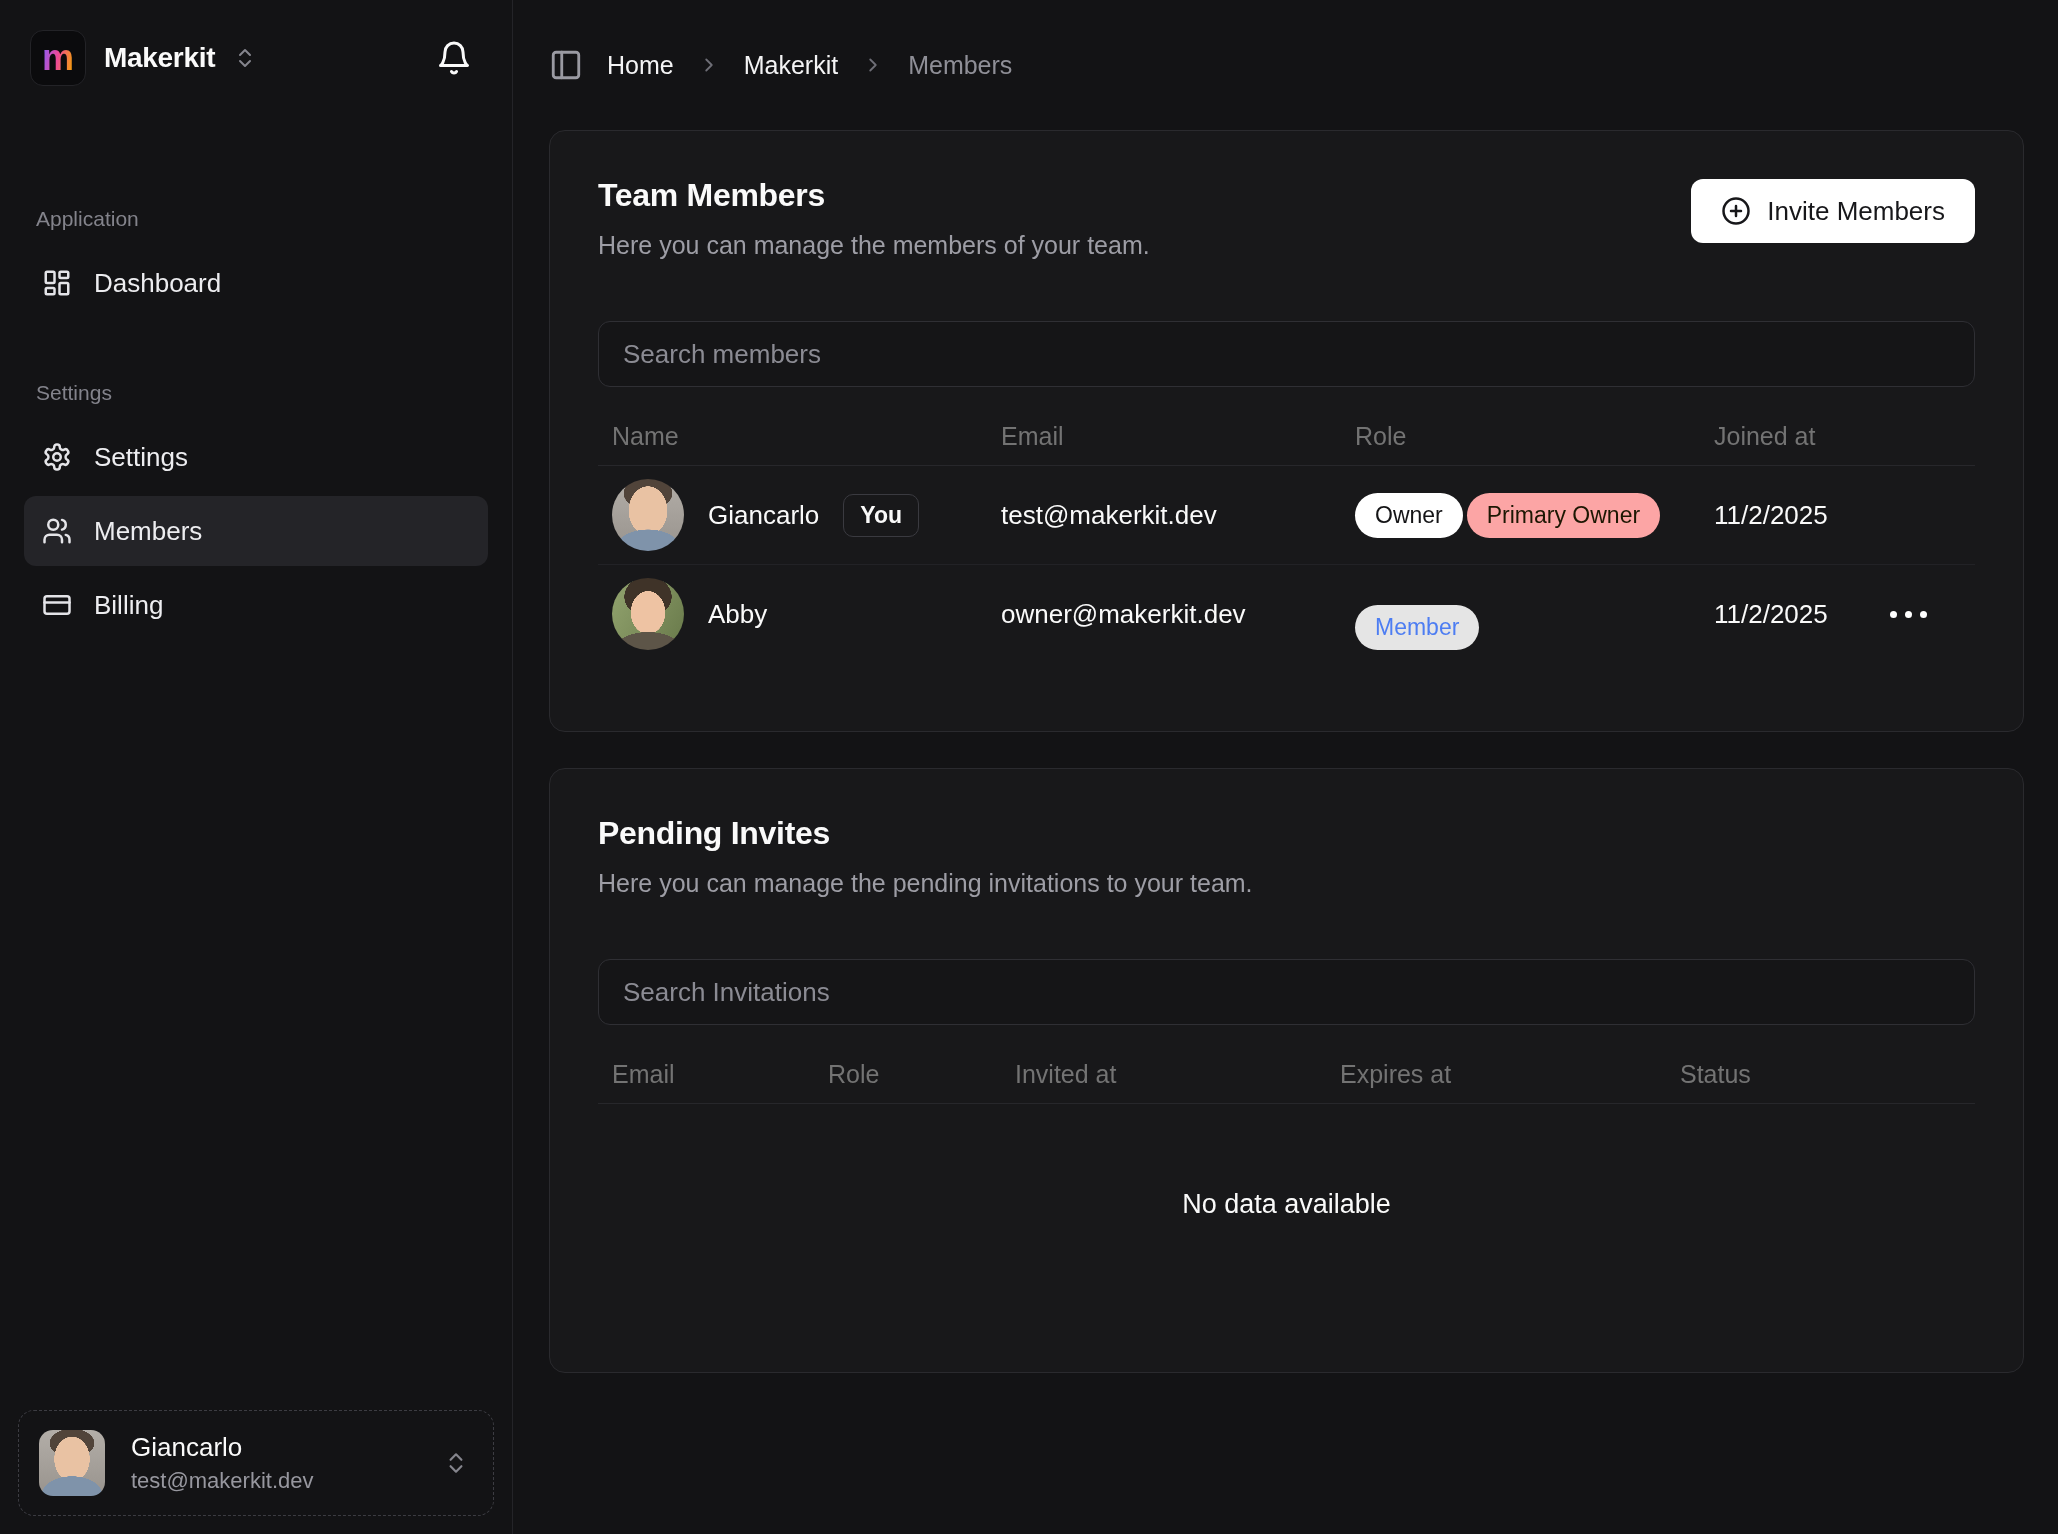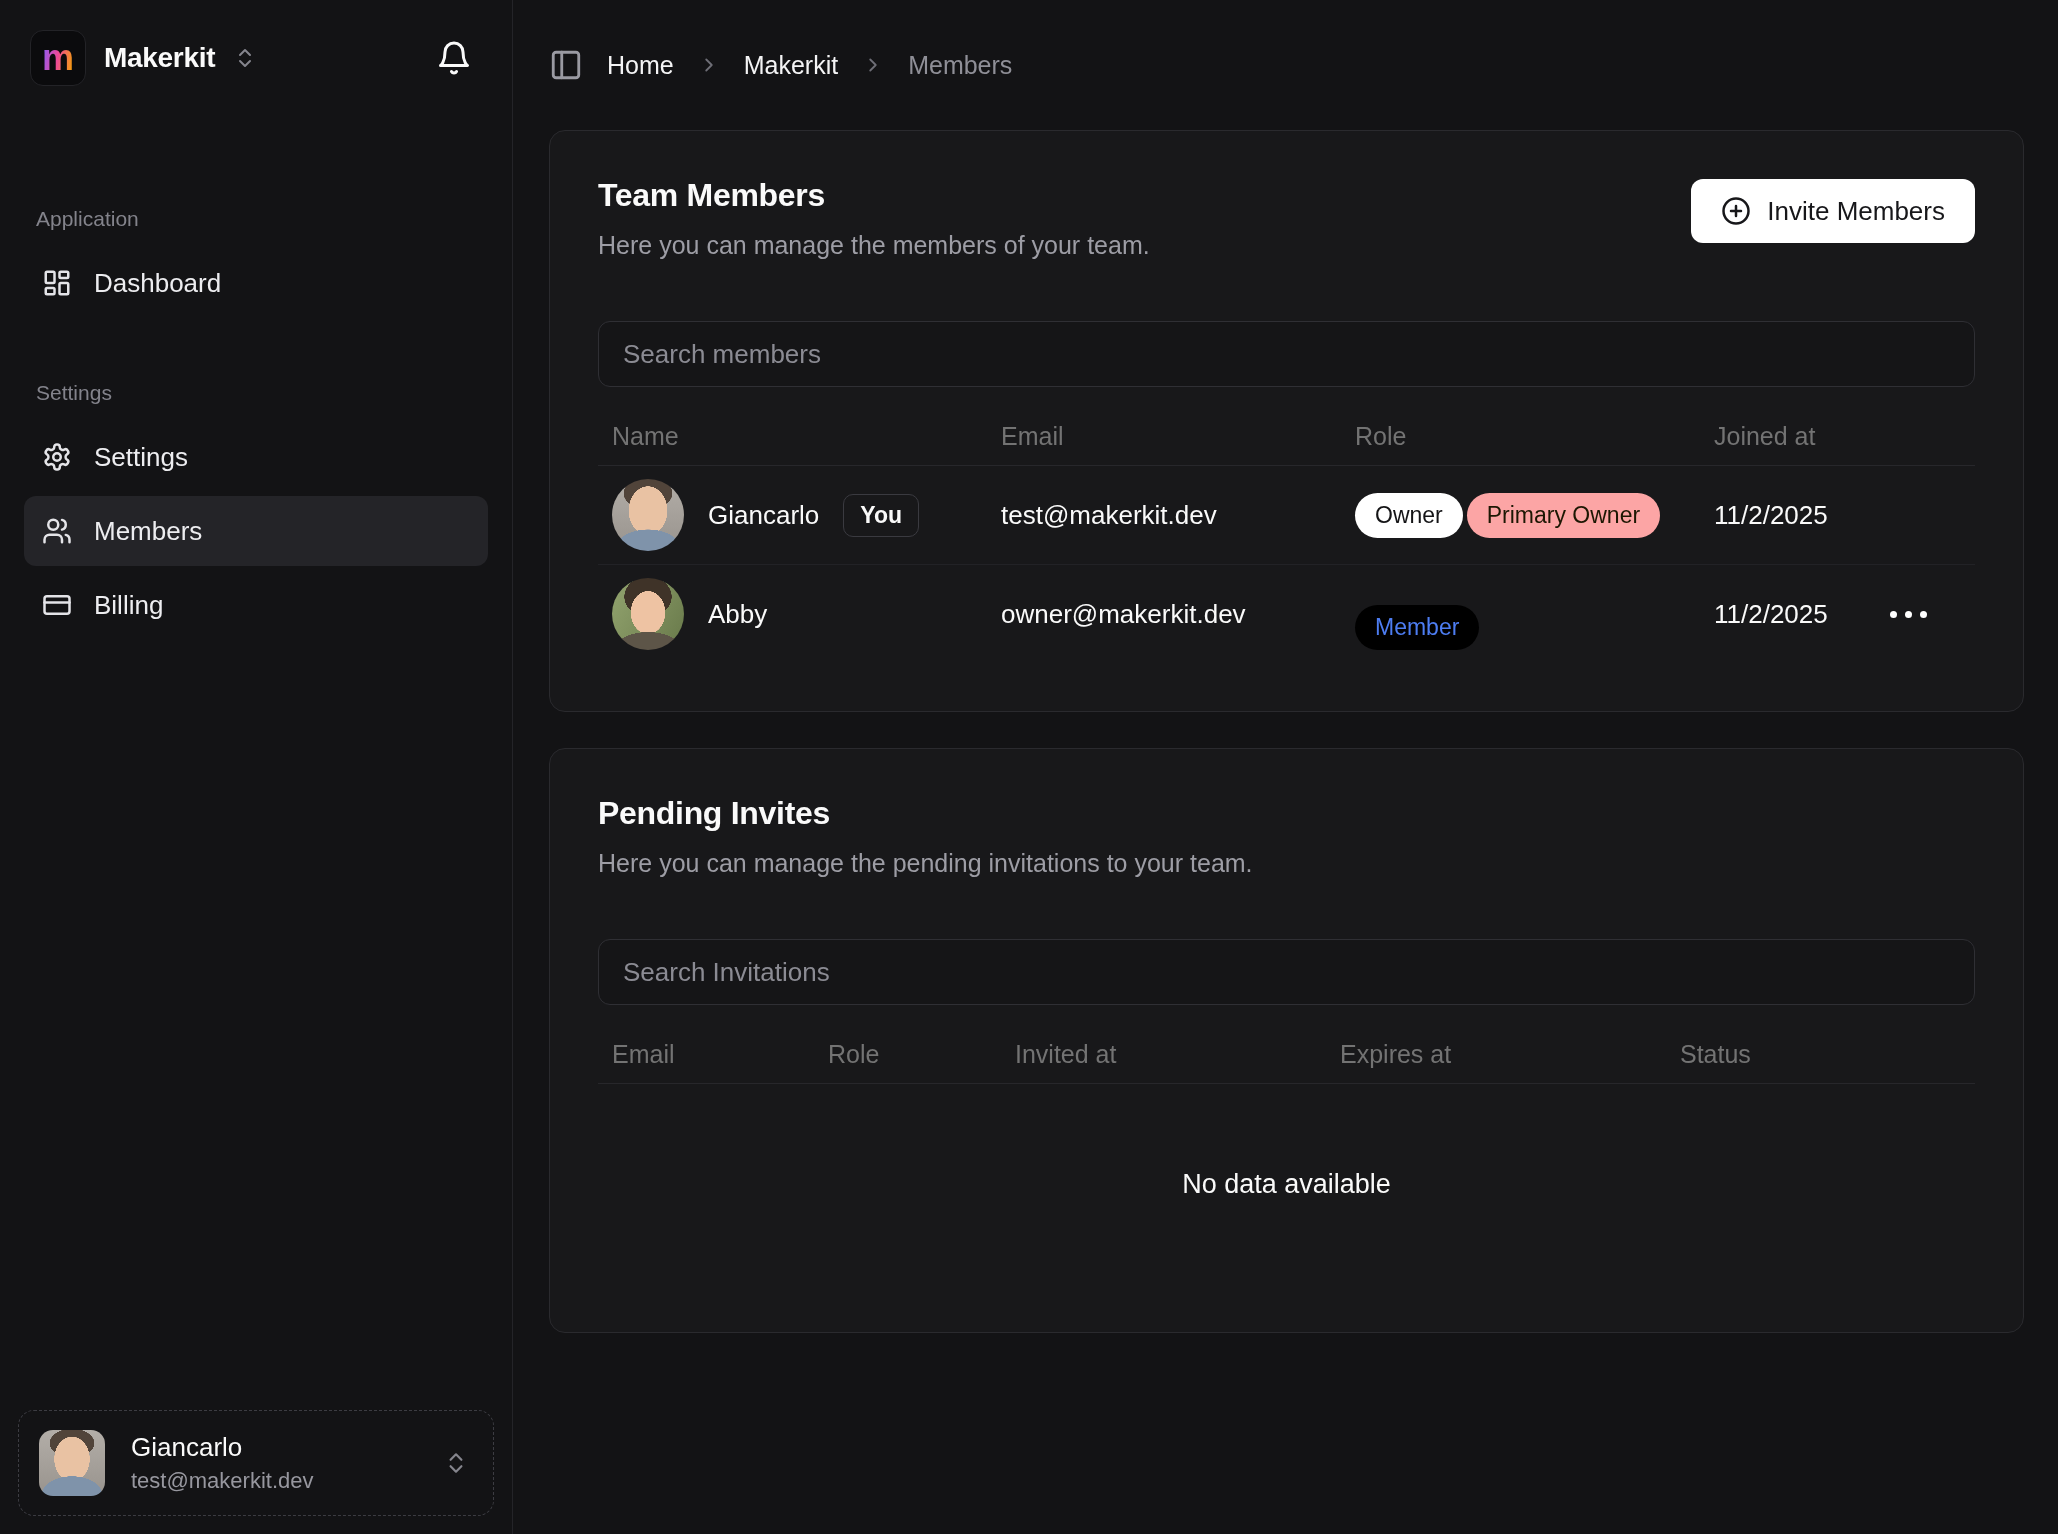--- a/index.html
+++ b/index.html
@@ -55,21 +55,21 @@
       linear-gradient(120deg,#93a46f,#68794a);}
 
   
   .main{position:absolute;left:513px;right:0;top:0;bottom:0;padding:0 34px 0 36px;}
   .breadcrumb-bar{display:flex;align-items:center;gap:24px;height:130px;}
   .panel-btn{background:none;border:none;color:#9a9aa2;cursor:pointer;padding:0;}
   .crumb{font-size:25px;color:#f4f4f5;cursor:pointer;}
   .crumb.current{color:#8f8f97;cursor:default;}
   .crumb-sep{color:#6e6e76;}
 
-  .card{background:#18181a;border:1px solid #2a2a2e;border-radius:16px;padding:44px 48px 48px;}
+  .card{background:#18181a;border:1px solid #2a2a2e;border-radius:16px;padding:44px 48px 68px;}
   .card + .card{margin-top:36px;}
   .card-head{display:flex;align-items:flex-start;justify-content:space-between;}
   .card-title{font-size:32px;line-height:40px;font-weight:700;letter-spacing:-.3px;color:#fafafa;}
   .card-subtitle{font-size:25px;line-height:32px;color:#9d9da5;margin-top:14px;}
   .invite-btn{display:flex;align-items:center;gap:16px;height:64px;padding:0 30px;margin-top:4px;
     background:#ffffff;color:#17171a;border:none;border-radius:12px;font-size:26px;font-weight:500;
     font-family:"Liberation Sans",sans-serif;cursor:pointer;}
 
   .search-input{width:100%;box-sizing:border-box;height:66px;margin-top:60px;background:#151517;
     border:1px solid #2f2f34;border-radius:12px;padding:0 24px;font-size:26px;color:#e4e4e7;
@@ -83,21 +83,21 @@
   .thead > div, .trow > div{padding-left:14px;}
   .trow{display:grid;height:98px;align-items:center;font-size:26px;color:#fafafa;border-bottom:1px solid #222226;}
   .trow:last-child{border-bottom:none;}
   .name-cell{display:flex;align-items:center;gap:24px;}
   .row-avatar{width:72px;height:72px;}
   .you-badge{border:1px solid #3a3a40;border-radius:10px;padding:7px 16px;font-size:23px;font-weight:700;color:#fafafa;}
   .roles-cell{display:flex;align-items:center;gap:4px;}
   .badge{border-radius:999px;padding:9px 20px;font-size:23px;font-weight:500;white-space:nowrap;}
   .badge-owner{background:#ffffff;color:#141416;}
   .badge-primary-owner{background:#fca5a5;color:#1d1703;}
-  .badge-member{background:#000000;color:#4d7df2;margin-top:26px;}
+  .badge-member{background:#e5e5e5;color:#4d7df2;margin-top:26px;}
   .joined-cell{display:flex;align-items:center;justify-content:space-between;}
   .dots-btn{display:flex;gap:8px;background:none;border:none;cursor:pointer;margin-right:40px;padding:8px;}
   .dots-btn i{width:7px;height:7px;border-radius:50%;background:#fff;}
 
   .empty-row{height:200px;display:flex;align-items:center;justify-content:center;font-size:27px;color:#fafafa;}
 </style>
 </head>
 <body>
 
 <div class="screen">

